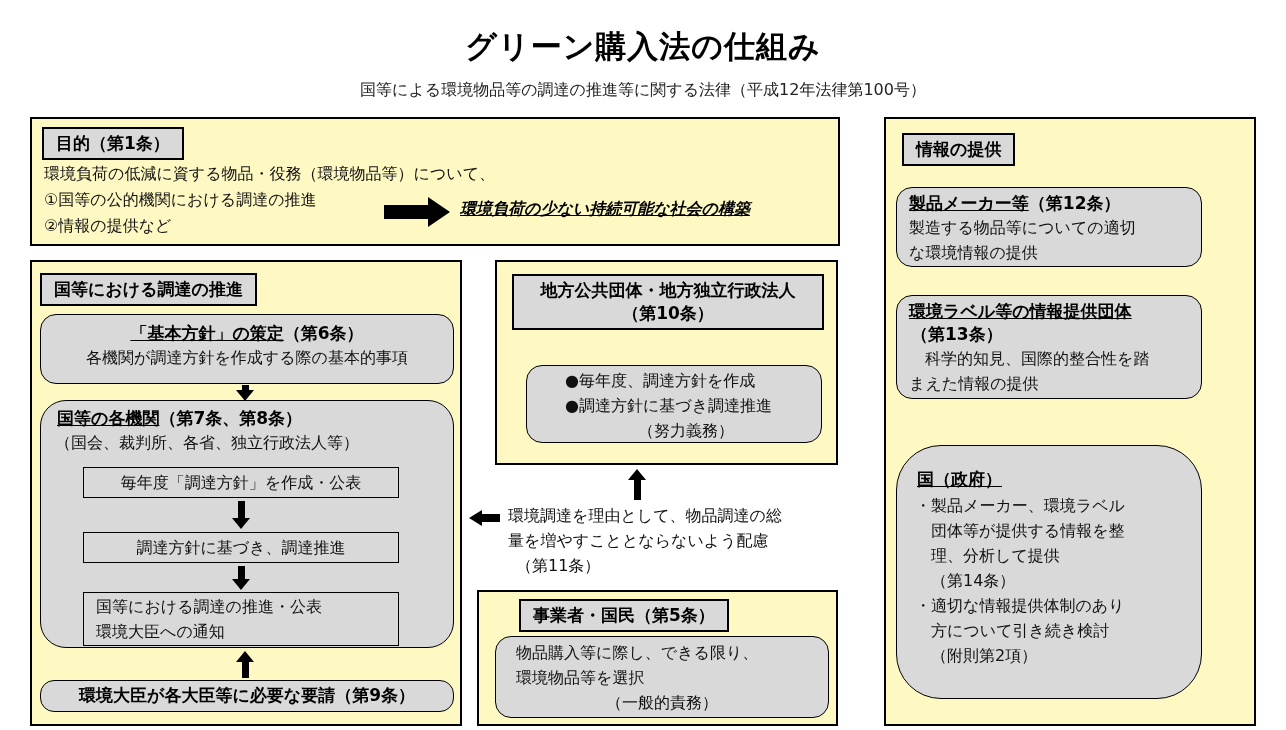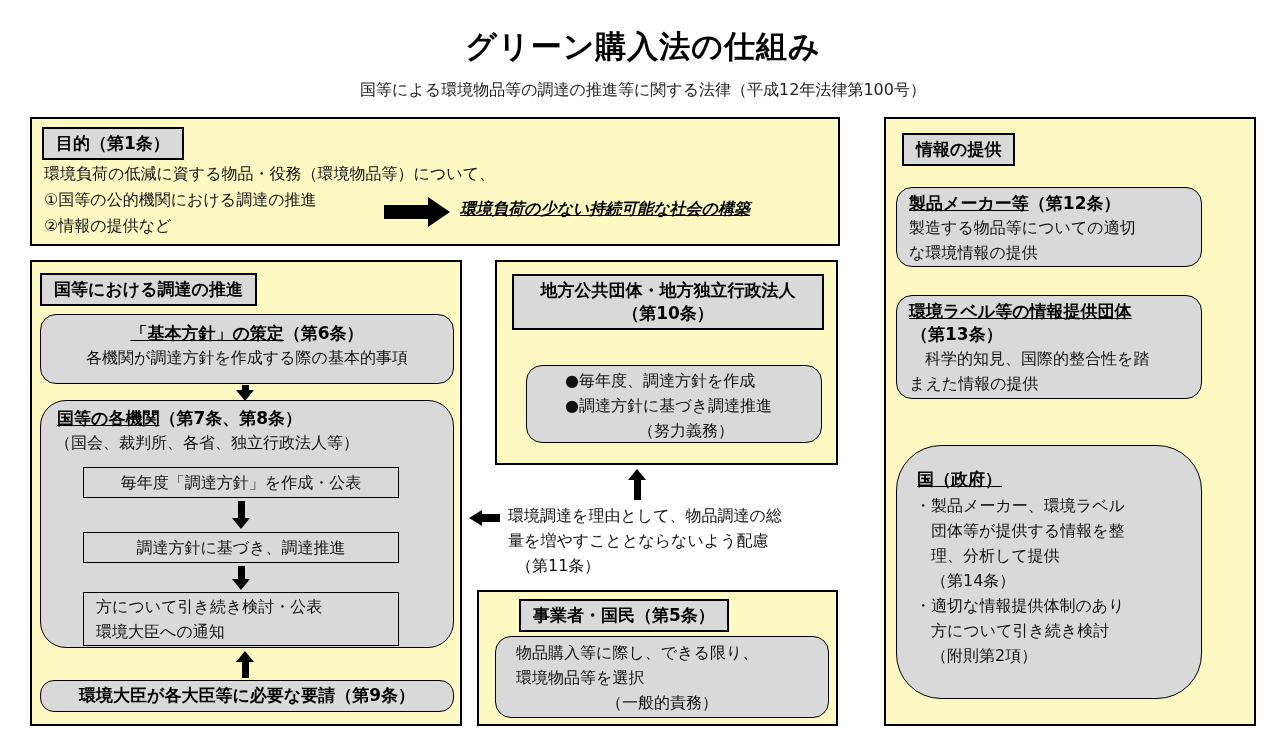--- a/index.html
+++ b/index.html
@@ -93,21 +93,21 @@
           <div class="head-down"></div>
       </div>
       <div class="gbox" style="left:42px; top:131px; width:316px; height:31px;">
         <div class="t16 ctr" style="margin-top:2px;">調達方針に基づき、調達推進</div>
       </div>
       <div class="arrow-v" style="left:191px; top:165px; width:18px; height:24px;">
         <div class="shaft"></div>
           <div class="head-down"></div>
       </div>
       <div class="gbox" style="left:42px; top:191px; width:316px; height:54px;">
-        <div class="t16" style="margin:1px 0 0 12px;">方について引き続き検討・公表</div>
+        <div class="t16" style="margin:1px 0 0 12px;">国等における調達の推進・公表</div>
         <div class="t16" style="margin-left:12px;">環境大臣への通知</div>
       </div>
     </div>
 
     <div class="arrow-v" style="left:204px; top:389px; width:18px; height:27px;">
       <div class="head-up"></div>
         <div class="shaft"></div>
     </div>
 
     <div class="gbox" style="left:8px; top:418px; width:414px; height:32px; border-radius:14px;">

